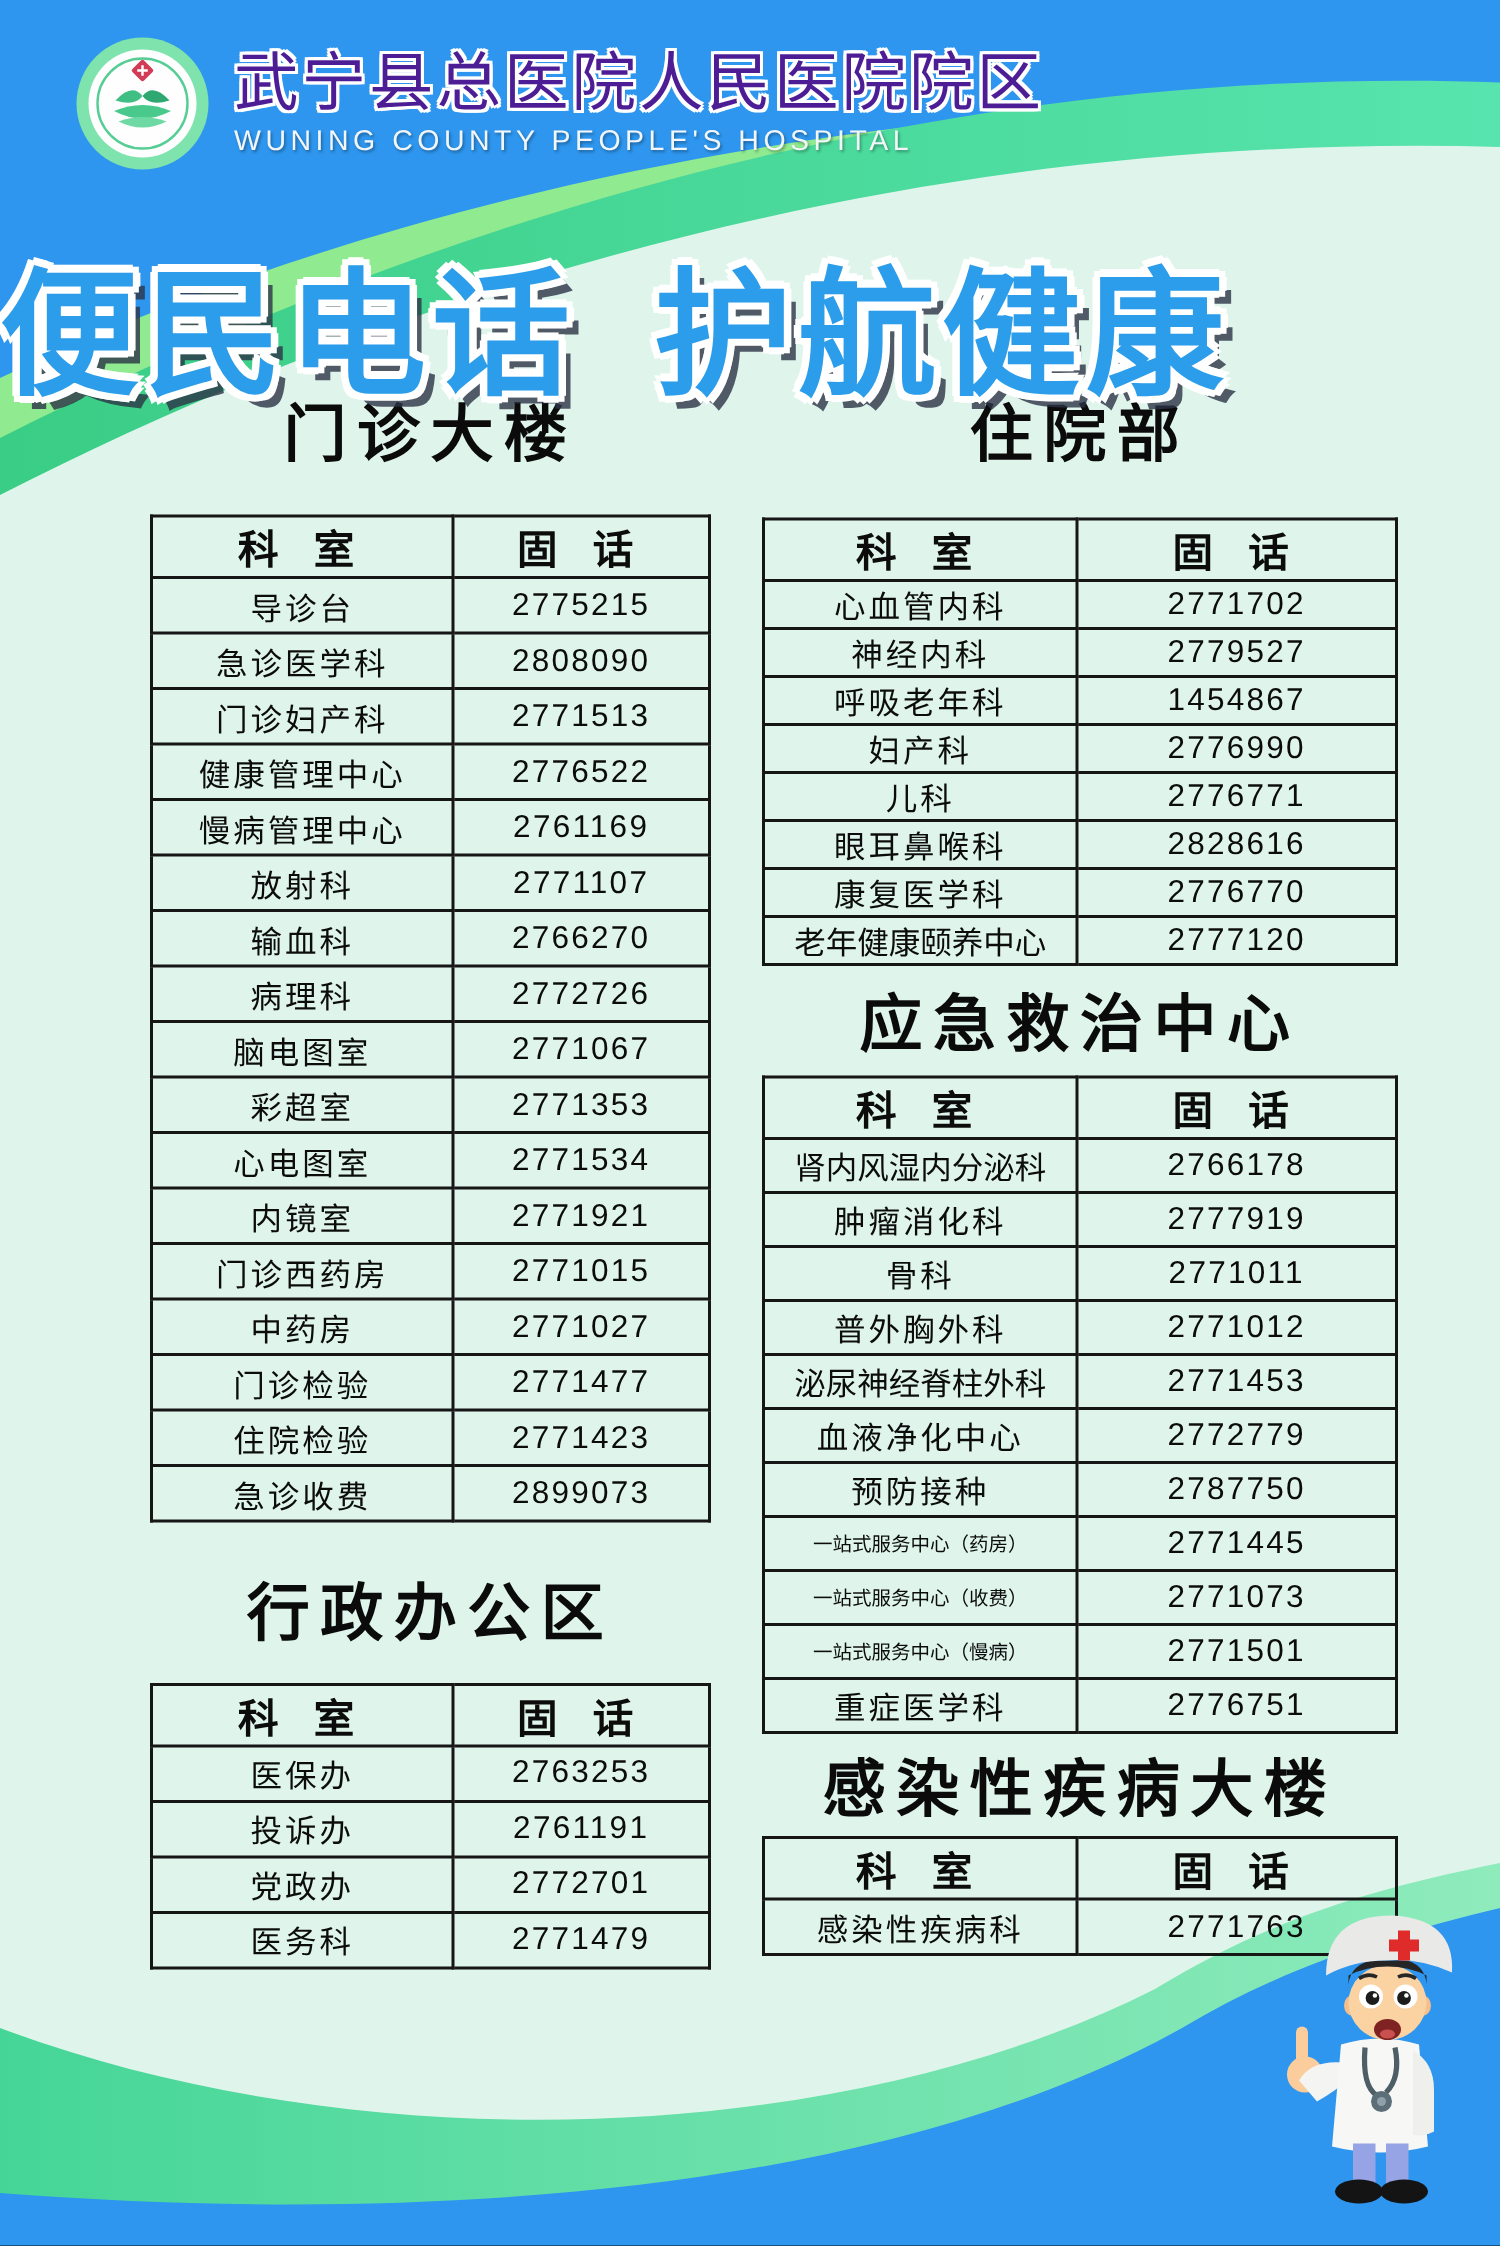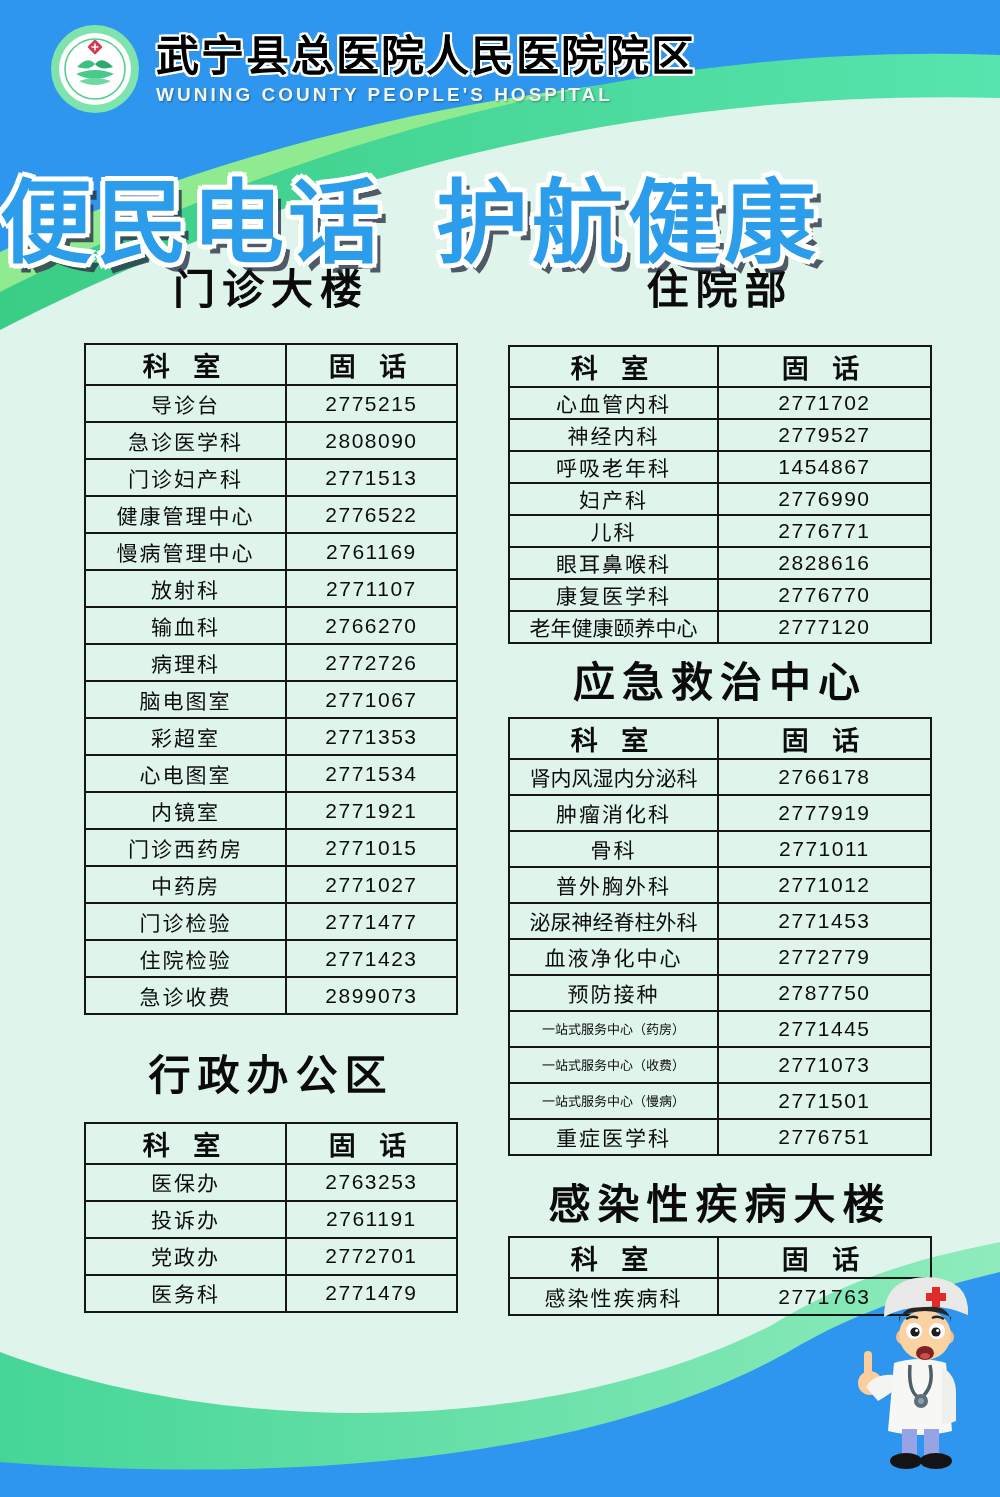--- a/index.html
+++ b/index.html
@@ -4,38 +4,38 @@
 <style>
   *{margin:0;padding:0;box-sizing:border-box}
   html,body{width:1000px;background:#0b0b0b}
   .poster{position:relative;width:1000px;height:1497px;overflow:hidden;
           background:#2E96EE;font-family:"Liberation Sans","DejaVu Sans",sans-serif}
   .bg{position:absolute;inset:0;z-index:0;display:block}
 
   
   .header{position:absolute;top:24px;left:50px;display:flex;gap:16px;align-items:center;z-index:3}
   .logo{width:90px;height:90px;flex:0 0 auto}
-  .hname-cn{font-size:43px;font-weight:bold;color:#000000;letter-spacing:2px;line-height:1.15;
+  .hname-cn{font-size:43px;font-weight:normal;color:#4c1d95;letter-spacing:2px;line-height:1.15;
     text-shadow:-2px -2px 0 #fff,2px -2px 0 #fff,-2px 2px 0 #fff,2px 2px 0 #fff,
                  0 -2px 0 #fff,0 2px 0 #fff,-2px 0 0 #fff,2px 0 0 #fff}
-  .hname-en{font-size:19px;font-weight:bold;color:#f2f6f8;letter-spacing:3px;margin-top:3px;
+  .hname-en{font-size:19px;font-weight:normal;color:#f2f6f8;letter-spacing:3px;margin-top:3px;
     text-shadow:1px 1px 2px rgba(0,0,0,.35)}
 
   
   .main-title{position:absolute;top:148px;left:0;width:100%;z-index:3;
     font-size:92px;font-weight:900;letter-spacing:4px;white-space:nowrap}
   .main-title span{color:#2B9DEA;
     text-shadow:-4px -4px 0 #fff,4px -4px 0 #fff,-4px 4px 0 #fff,4px 4px 0 #fff,
                  0 -5px 0 #fff,0 5px 0 #fff,-5px 0 0 #fff,5px 0 0 #fff,
                  8px 9px 0 rgba(44,51,70,.8)}
   .title-gap{display:inline-block;width:52px}
 
   
   .col{position:absolute;top:265px;z-index:2}
-  .col-left{left:84px;width:374px}
+  .col-left{left:100px;width:374px}
   .col-right{left:508px;width:424px}
   .section-title{text-align:center;font-weight:900;font-size:42px;color:#0b0b0b;
     letter-spacing:7px;line-height:1.2;white-space:nowrap}
 
   table{border-collapse:collapse;width:100%;table-layout:fixed}
   th,td{border:2px solid #161616;text-align:center;padding:0;color:#0c0c0c;
         white-space:nowrap;overflow:hidden}
   th{font-size:27px;font-weight:bold;letter-spacing:8px}
   td.dept{font-size:21px;letter-spacing:2px}
   td.dept.s{font-size:21px;letter-spacing:0}
@@ -51,21 +51,21 @@
   .t-out col.c2,.t-ad col.c2{width:46%}
   .t-in col.c1,.t-em col.c1,.t-inf col.c1{width:49.5%}
   .t-in col.c2,.t-em col.c2,.t-inf col.c2{width:50.5%}
 
   .t-out{margin-top:28px}
   .title-admin{margin-top:36px}
   .t-ad{margin-top:20px}
   .t-in{margin-top:30px}
   .title-em{margin-top:14px}
   .t-em{margin-top:8px}
-  .title-inf{margin-top:24px}
+  .title-inf{margin-top:12px}
   .t-inf{margin-top:6px}
 
   
   .doctor{position:absolute;right:4px;bottom:24px;width:152px;height:208px;z-index:4}
 </style>
 </head>
 <body>
 
 <div class="poster">
 

